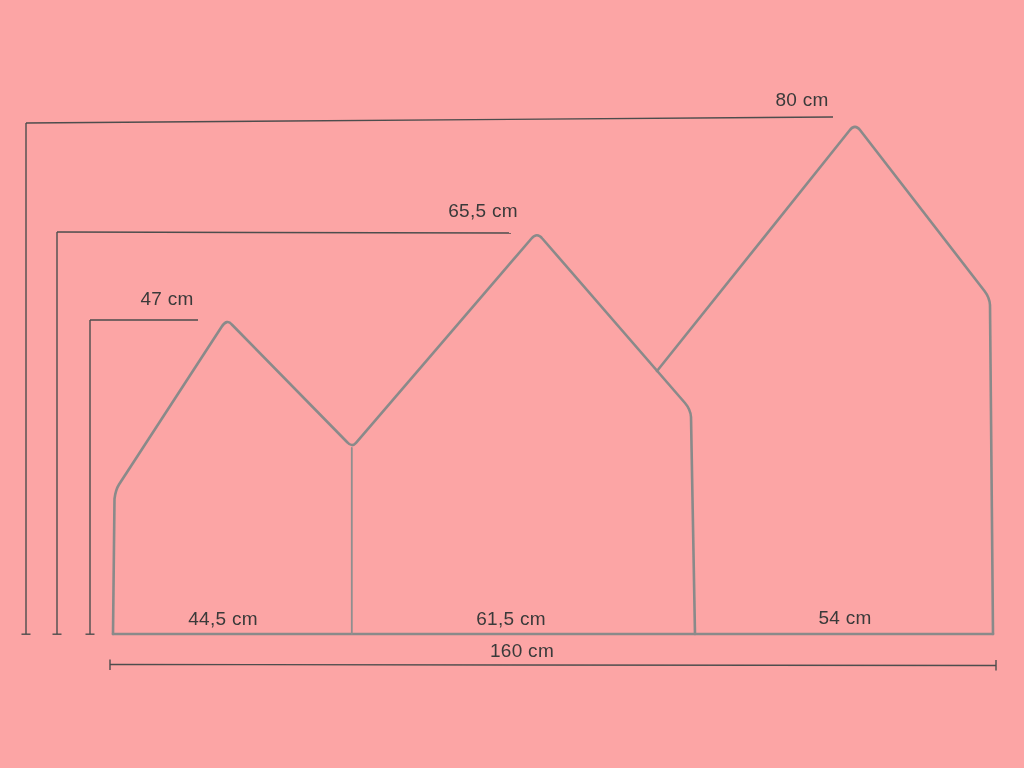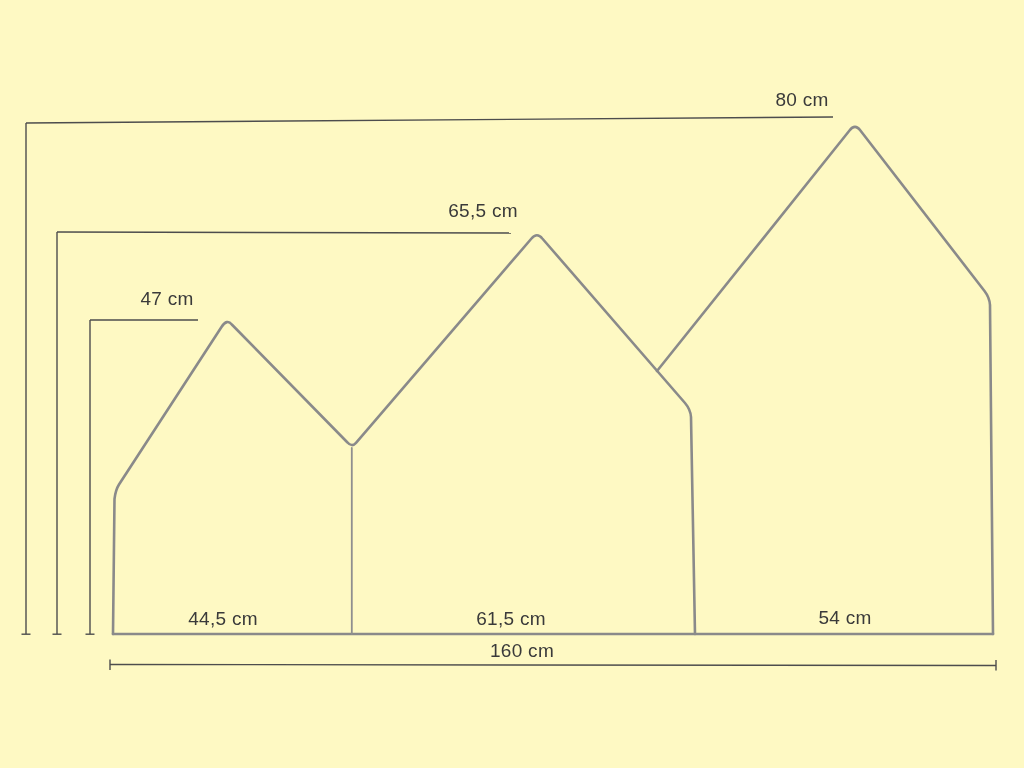--- a/index.html
+++ b/index.html
@@ -4,21 +4,21 @@
 <style>
   html, body {
     margin: 0;
     padding: 0;
     background: #ffffff;
   }
   .canvas {
     position: relative;
     width: 1024px;
     height: 768px;
-    background: #fef9c3;
+    background: #fca5a5;
     overflow: hidden;
     font-family: "Liberation Sans", "DejaVu Sans", sans-serif;
   }
   svg { display: block; }
   .outline {
     fill: none;
     stroke: #8a8a8a;
     stroke-width: 2.6;
     stroke-linejoin: round;
     stroke-linecap: round;

